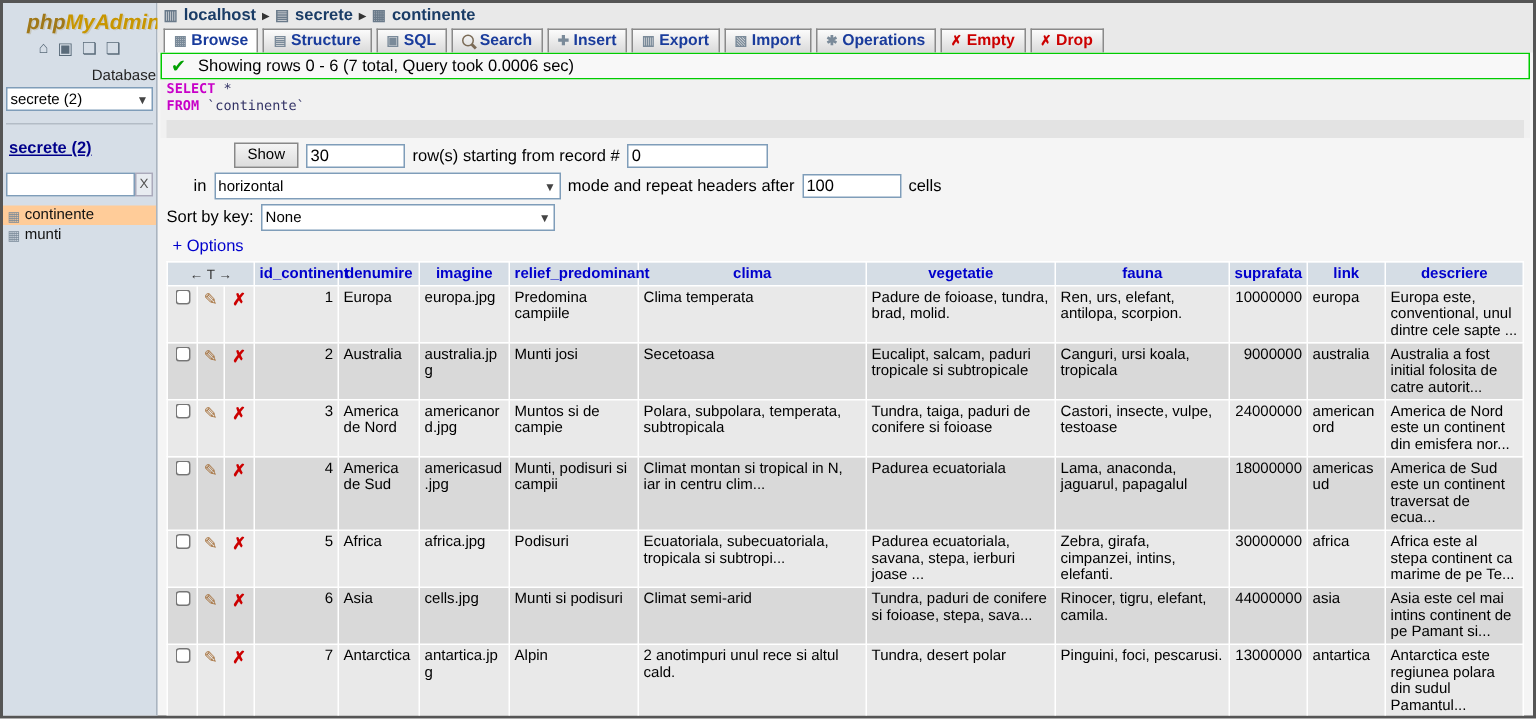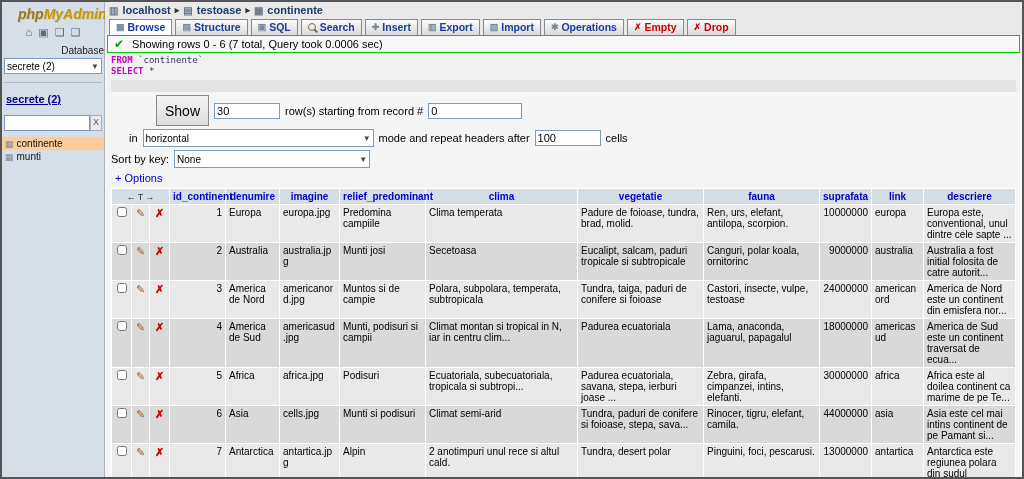--- a/index.html
+++ b/index.html
@@ -51,21 +51,21 @@
   .sqlpanel .rest{color:#333366;}
   .sqlstrip{height:12px;background:#E3E3E3;margin-top:3px;}
   .profrow{text-align:right;font-size:10.5px;margin:3px 6px 6px;color:#000;}
   .profrow input{vertical-align:-2px;}
   .profrow .plink{color:#0000CC;text-decoration:none;cursor:pointer;}
   .profrow .br{color:#000;}
 
   .pagblock{font-size:11px;color:#000;margin:2px 0 2px 4px;}
   .pagrow{margin:3px 0;display:flex;align-items:center;gap:5px;}
   .pagrow .ind1{margin-left:40px;}
-  .btn{background:linear-gradient(#F4F4F4,#DDD);border:1px solid #888;font-size:14px;padding:0 8px;height:31px;cursor:pointer;font-family:"Liberation Sans",sans-serif;}
+  .btn{background:linear-gradient(#F4F4F4,#DDD);border:1px solid #888;font-size:10px;padding:0 8px;height:17px;cursor:pointer;font-family:"Liberation Sans",sans-serif;}
   .tinput{border:1px solid #7f9db9;height:14px;font-size:11px;width:88px;padding:0 2px;}
   .tinput.small{width:60px;}
   .psel{min-width:225px;height:16px;}
   .psel2{min-width:190px;height:16px;gap:48px;}
   .optlink{color:#0000CC;font-size:11px;cursor:pointer;margin:1px 0 2px 4px;display:inline-block;}
 
   table.results{border-collapse:collapse;margin:1px 0 0 4px;table-layout:fixed;width:905px;font-size:10px;}
   table.results th{background:#D5DDE5;color:#0000CC;font-weight:bold;padding:2px 3px;border:1px solid #FFF;text-align:center;cursor:pointer;}
   table.results th.navth{color:#333;font-weight:normal;font-size:9px;}
   table.results td{padding:2px 3px;border:1px solid #FFF;vertical-align:top;color:#000;word-wrap:break-word;}
@@ -113,21 +113,21 @@
       </ul>
   </aside>
 
   <div class="main">
     <div class="topbar">
       <div class="breadcrumb">
         <span class="bicon">▥</span>
         <span class="crumb">localhost</span>
         <span class="sepa">▸</span>
         <span class="bicon">▤</span>
-        <span class="crumb">testoase</span>
+        <span class="crumb">secrete</span>
         <span class="sepa">▸</span>
         <span class="bicon">▦</span>
         <span class="crumb">continente</span>
       </div>
       <div class="tabs" id="tabs">
           <div class="tab active">
             <span class="tabicon">▦</span>
             <span>Browse</span>
           </div>
           <div class="tab">
@@ -169,22 +169,22 @@
         </div>
     </div>
 
     <div class="content">
       <div class="msgbox">
         <span class="chk">✔</span>
         <span>Showing rows 0 - 6 (7 total, Query took 0.0006 sec)</span>
       </div>
 
       <div class="sqlpanel" id="sqlpanel">
-        <div class="line"><span class="kw">FROM</span><span class="rest"> `continente`</span></div>
-          <div class="line"><span class="kw">SELECT</span><span class="rest"> *</span></div>
+        <div class="line"><span class="kw">SELECT</span><span class="rest"> *</span></div>
+          <div class="line"><span class="kw">FROM</span><span class="rest"> `continente`</span></div>
           <div class="sqlstrip" id="sqlstrip"></div>
       </div>
 
 
       <div class="pagblock">
         <div class="pagrow">
             <span class="ind1"></span>
           <button class="btn">Show</button>
           <input class="tinput small" type="text" value="30" style="">
           <span>row(s) starting from record #</span>
@@ -260,21 +260,21 @@
             <tr class="dark">
               <td class="ic"><input type="checkbox" style=""></td>
               <td class="ic"><span class="editicon">✎</span></td>
               <td class="ic"><span class="delicon">✗</span></td>
               <td class="num">2</td>
               <td>Australia</td>
               <td>australia.jpg</td>
               <td>Munti josi</td>
               <td>Secetoasa</td>
               <td>Eucalipt, salcam, paduri tropicale si subtropicale</td>
-              <td>Canguri, polar koala, ornitorinc</td>
+              <td>Canguri, ursi koala, tropicala</td>
               <td class="num">9000000</td>
               <td>australia</td>
               <td>Australia a fost initial folosita de catre autorit...</td>
             </tr>
             <tr class="light">
               <td class="ic"><input type="checkbox" style=""></td>
               <td class="ic"><span class="editicon">✎</span></td>
               <td class="ic"><span class="delicon">✗</span></td>
               <td class="num">3</td>
               <td>America de Nord</td>
@@ -308,21 +308,21 @@
               <td class="ic"><span class="delicon">✗</span></td>
               <td class="num">5</td>
               <td>Africa</td>
               <td>africa.jpg</td>
               <td>Podisuri</td>
               <td>Ecuatoriala, subecuatoriala, tropicala si subtropi...</td>
               <td>Padurea ecuatoriala, savana, stepa, ierburi joase ...</td>
               <td>Zebra, girafa, cimpanzei, intins, elefanti.</td>
               <td class="num">30000000</td>
               <td>africa</td>
-              <td>Africa este al doilea continent ca marime de pe Te...</td>
+              <td>Africa este al stepa continent ca marime de pe Te...</td>
             </tr>
             <tr class="dark">
               <td class="ic"><input type="checkbox" style=""></td>
               <td class="ic"><span class="editicon">✎</span></td>
               <td class="ic"><span class="delicon">✗</span></td>
               <td class="num">6</td>
               <td>Asia</td>
               <td>cells.jpg</td>
               <td>Munti si podisuri</td>
               <td>Climat semi-arid</td>

